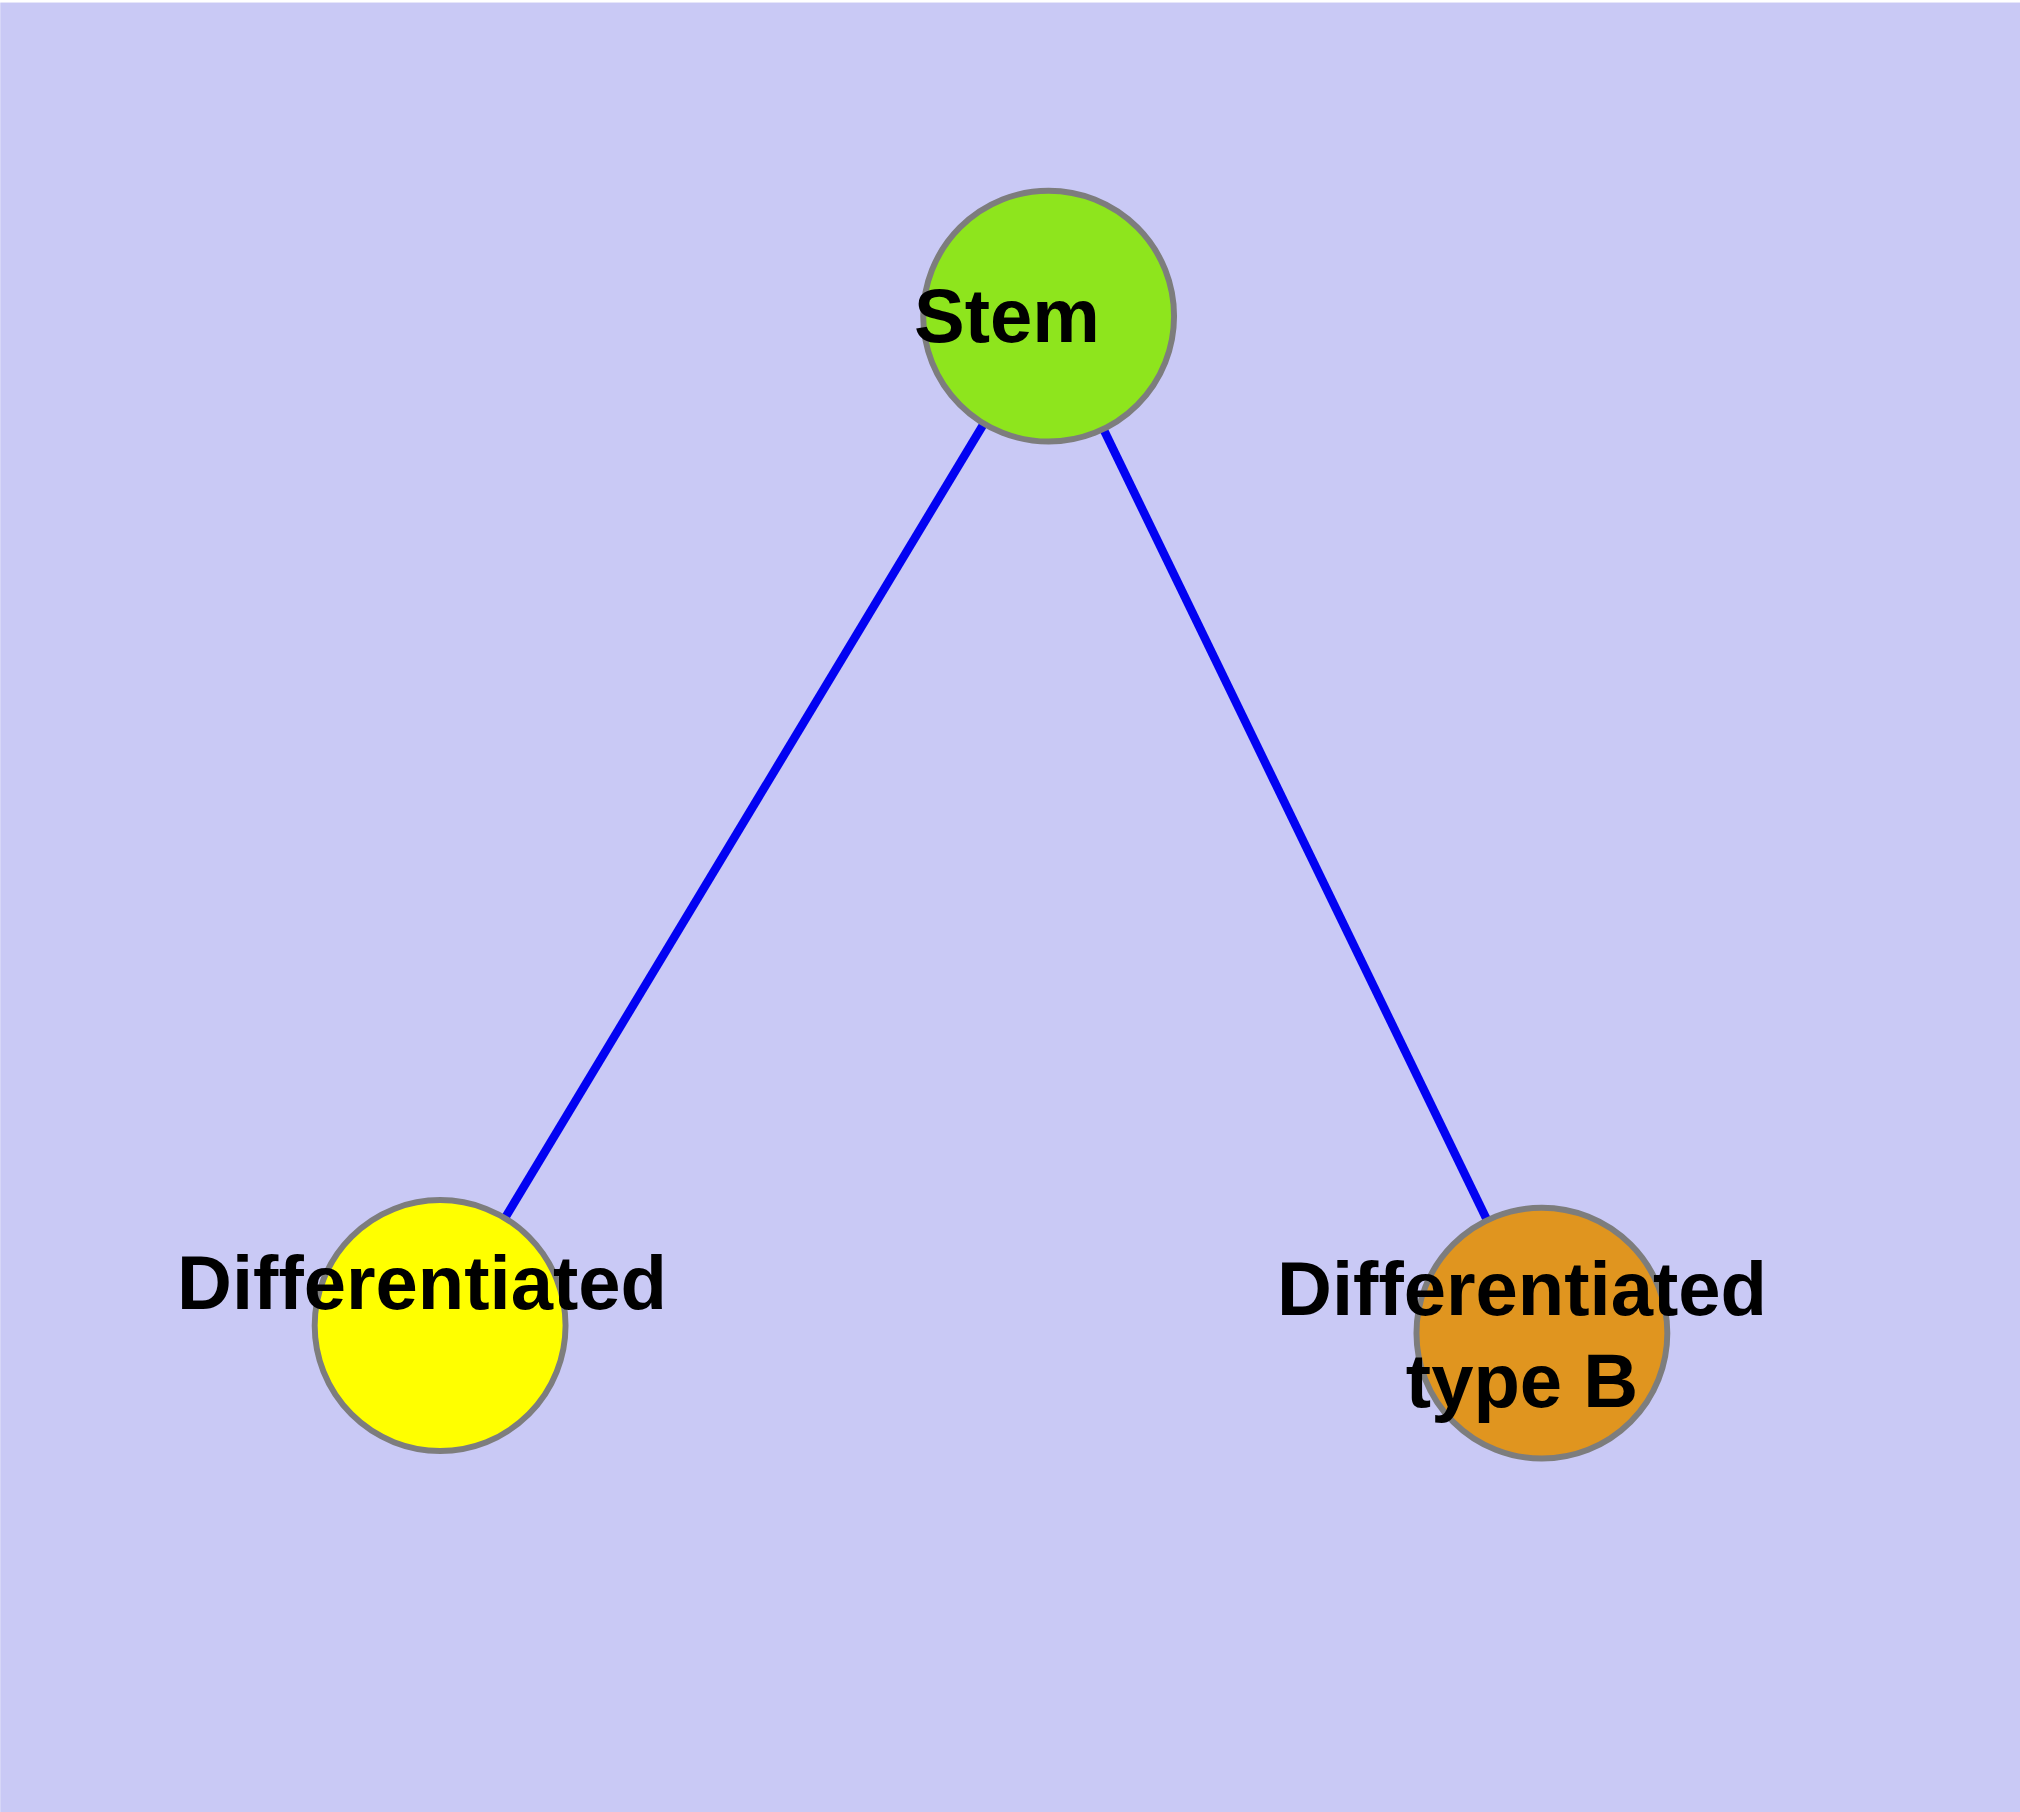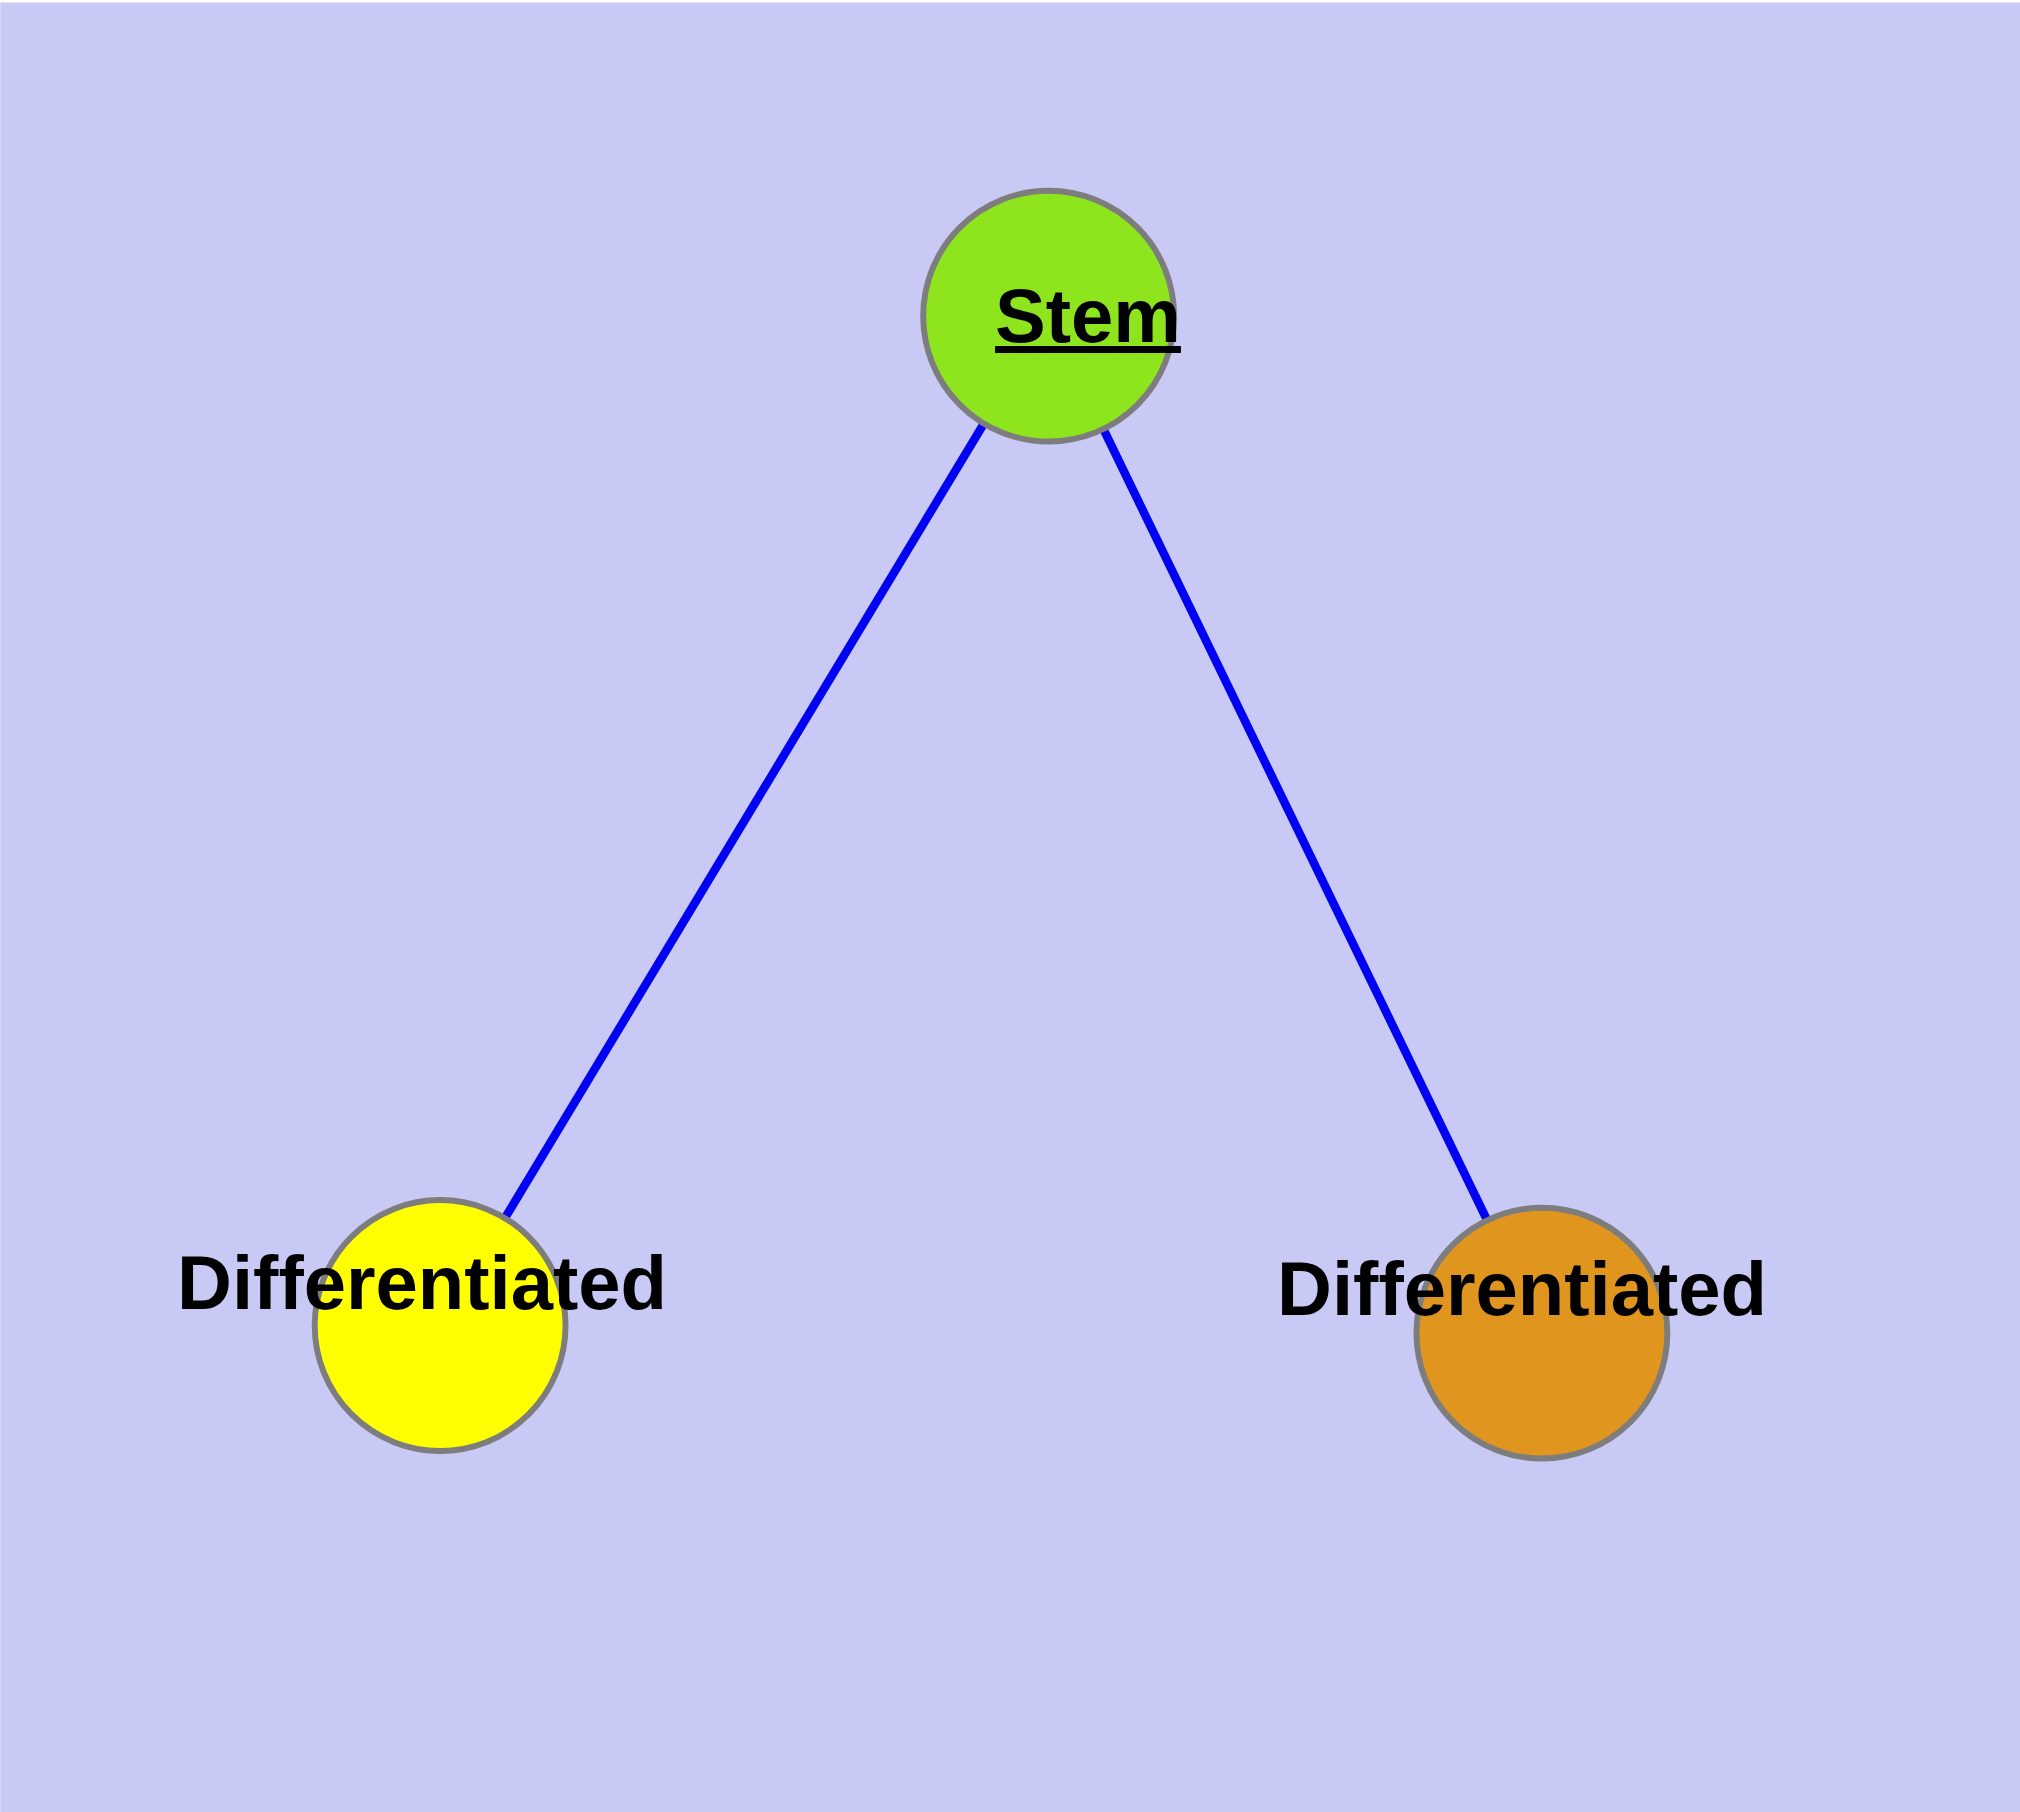--- a/index.html
+++ b/index.html
@@ -29,21 +29,21 @@
     width: 678px;
     text-align: center;
     font-weight: bold;
     font-size: 76px;
     line-height: 92px;
     color: #000000;
     letter-spacing: 0px;
     pointer-events: none;
   }
   .node-label span { display: block; }
-  #label-stem  { left: 749px;  top: 270px; text-decoration: underline;  }
+  #label-stem  { left: 668px;  top: 270px;  }
   #label-typeA { left: 83px;   top: 1237px; }
   #label-typeB { left: 1183px; top: 1243px; }
 </style>
 </head>
 <body>
 
 <div class="canvas">
 
   <svg class="graph-svg" viewBox="0 0 2384 2138" xmlns="http://www.w3.org/2000/svg">
 
@@ -60,16 +60,17 @@
   <div class="node-label" id="label-stem">
     <span>Stem</span>
   </div>
 
   <div class="node-label" id="label-typeA">
     <span>Differentiated</span>
   </div>
 
   <div class="node-label" id="label-typeB">
     <span>Differentiated</span>
+    <span>type B</span>
   </div>
 
 </div>
 
 
 </body></html>

